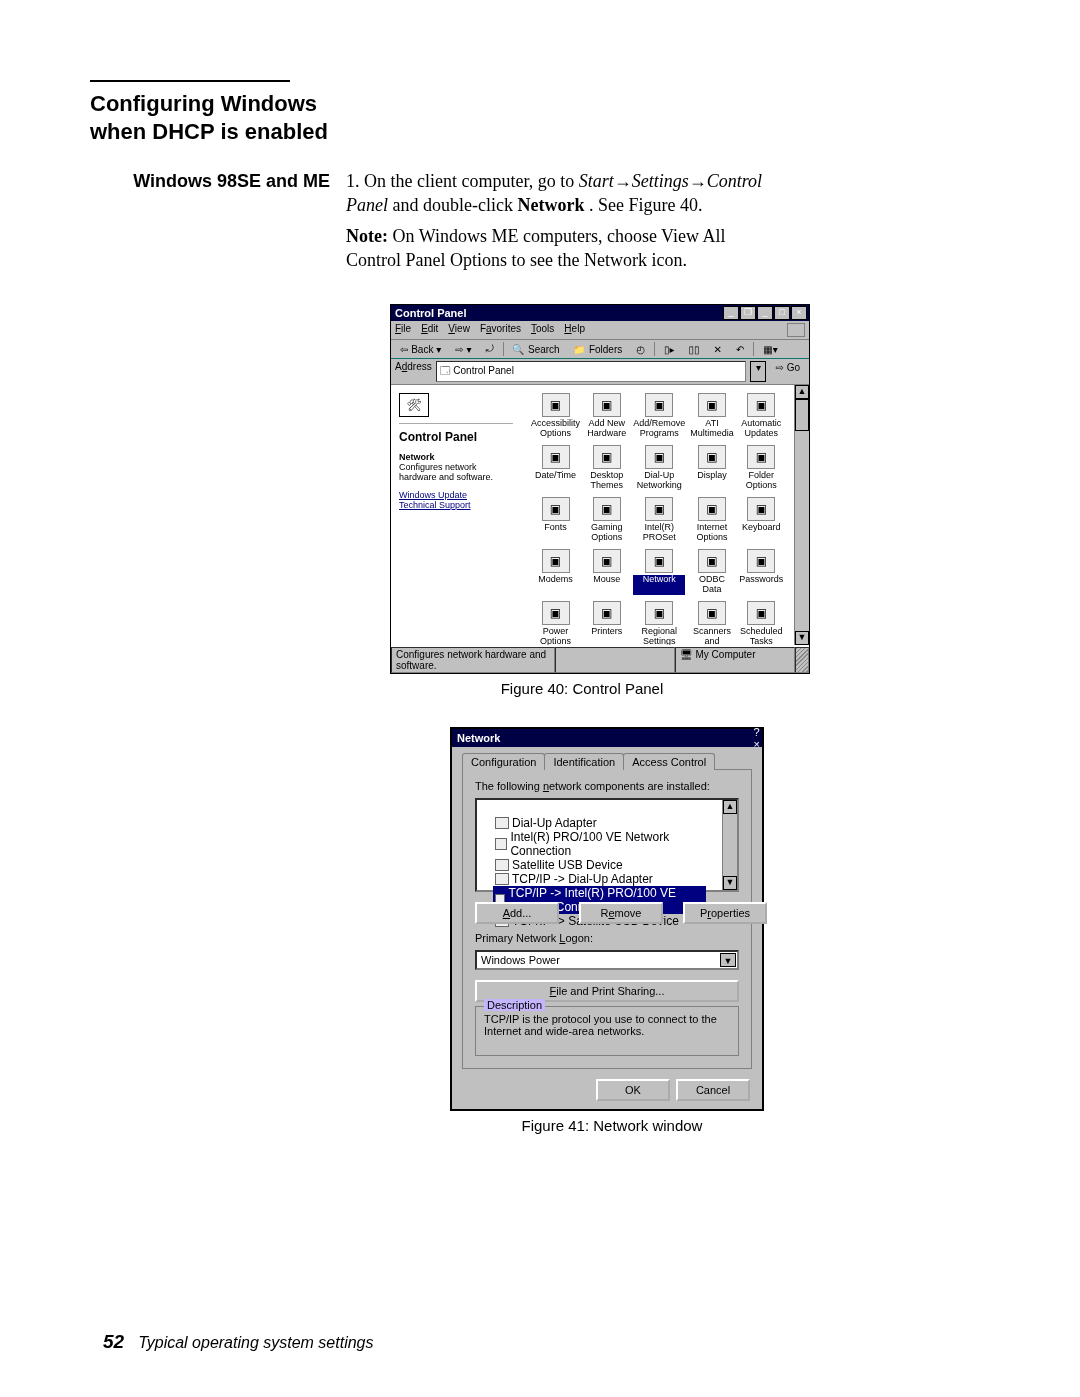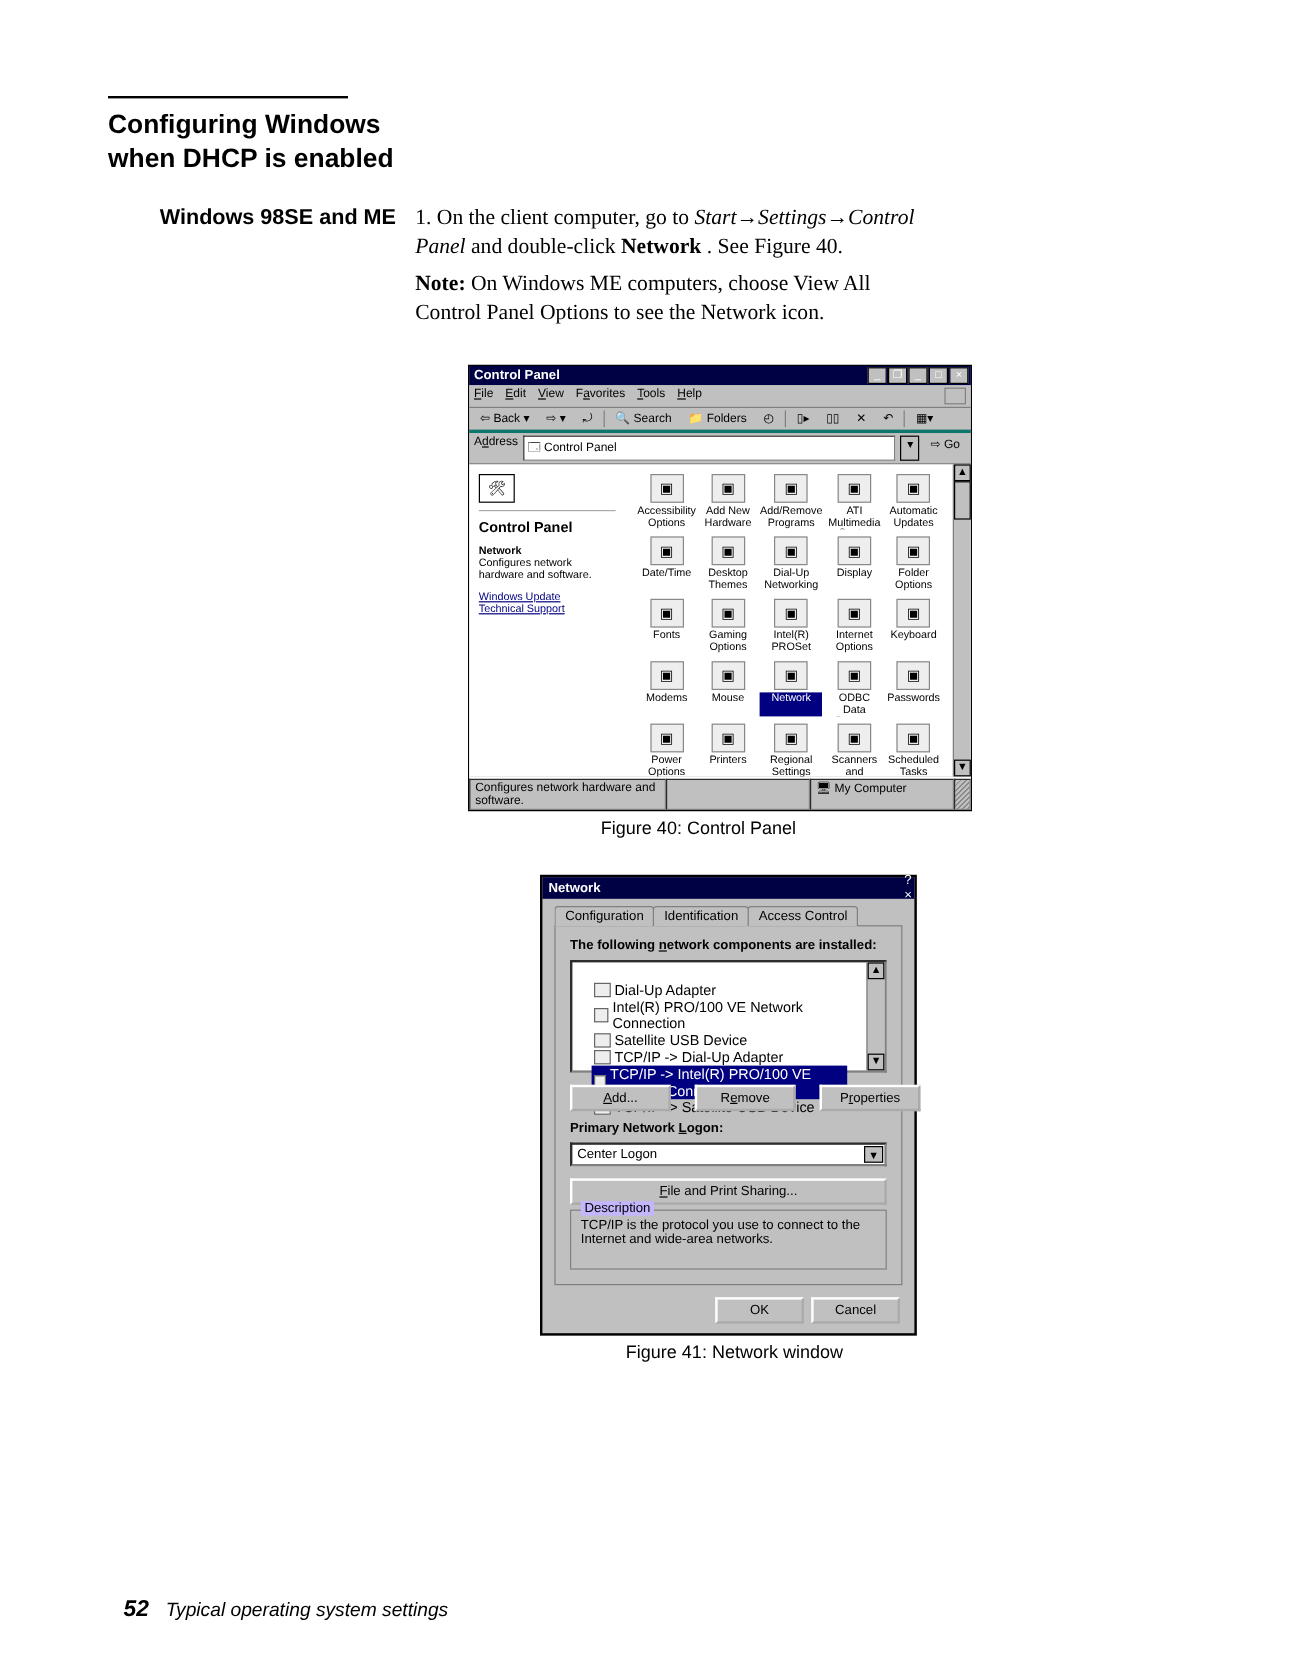--- a/index.html
+++ b/index.html
@@ -75,21 +75,21 @@
       height: 16px; padding: 0 2px;
     }
     .cpwin .titlebar .ttl { font-weight: 700; font-size: 11px; margin-left: 2px; flex:1; }
     .cpwin .winbtns { display: flex; gap: 1px; }
     .cpwin .winbtn {
       width: 14px; height: 12px; background:#c0c0c0; border:1px solid #000; font-size:9px; line-height:10px; text-align:center;
     }
     .cpwin .menubar { background:#c0c0c0; padding: 2px 4px; border-bottom: 1px solid #808080; display:flex; gap:10px; }
     .cpwin .menubar span { font-size:10px; }
     .cpwin .menubar span u { text-decoration: underline; }
-    .cpwin .toolbar { background:#c0c0c0; padding: 2px 4px; border-bottom: 3px solid #0f766e; display:flex; align-items:center; gap:4px; font-size:10px; }
+    .cpwin .toolbar { background:#c0c0c0; padding: 2px 4px; border-bottom: 1px solid #0f766e; display:flex; align-items:center; gap:4px; font-size:10px; }
     .cpwin .toolbar .tbtn { padding: 0 4px; border: 1px solid #c0c0c0; }
     .cpwin .toolbar .sep { width:1px; height:14px; background:#808080; }
     .cpwin .addrbar { background:#c0c0c0; padding: 2px 4px; border-bottom:1px solid #808080; display:flex; gap:4px; font-size:10px;}
     .cpwin .addrbar .addrbox { flex:1; background:#fff; border:1px inset #808080; padding:1px 3px; }
     .cpwin .gobtn { border:1px solid #c0c0c0; padding:0 4px; }
     .cpwin .content { display:flex; background:#fff; height: 260px; }
     .cpwin .leftpane { width: 130px; border-right:0; padding:8px; box-sizing:border-box; font-size:10px; }
     .cpwin .leftpane .cpicon { width:28px; height:22px; border:1px solid #000; margin-bottom:6px; display:flex; align-items:center; justify-content:center; font-size:12px; }
     .cpwin .leftpane .cptitle { font-weight:700; font-size:12px; margin-top:6px;}
     .cpwin .leftpane .section { margin-top:8px; font-size:9px; }
@@ -139,21 +139,21 @@
     .tabs { display:flex; margin: 0 8px; align-items:flex-end; }
     .tab {
       border:1px solid #808080; border-bottom:none;
       background:#c0c0c0; padding:2px 8px; font-size:11px; margin-right:-1px;
       border-top-left-radius:3px; border-top-right-radius:3px;
     }
     .tab.active { background:#c0c0c0; position:relative; z-index:2; font-weight:400; }
     .tabpanel {
       border:1px solid #808080; margin: -1px 8px 6px 8px; padding: 10px 12px 12px 12px; background:#c0c0c0;
     }
-    .netlabel { font-size:11px; margin-bottom:6px;font-weight:bold; }
+    .netlabel { font-size:11px; margin-bottom:6px; }
     .netlabel u { text-decoration: underline; }
     .listbox { border:2px inset #808080; background:#fff; height: 90px; display:flex; }
     .listbox ul { list-style:none; margin:16px; padding:0; flex:1; font-size:12px; }
     .listbox li { padding:0 2px; display:flex; align-items:center; gap:3px; line-height:14px; }
     .listbox li.sel { background:#000080; color:#fff;align-items:center; }
     .listbox .ic2 { width:12px; height:10px; border:1px solid #666; background:#eee; display:inline-block; font-size:7px; text-align:center; }
     .listbox .vscroll2 { width:14px; background:#c0c0c0; border-left:1px solid #808080; display:flex; flex-direction:column; }
     .listbox .vscroll2 .arrow { height:12px; border:1px solid #000; background:#c0c0c0; text-align:center; font-size:9px; line-height:10px;}
     .listbox .vscroll2 .track { flex:1; }
     .btnrow { display:flex; gap:20px; margin: 10px 0 8px 0; }
@@ -433,21 +433,21 @@
           </div>
           <div class="btnrow">
             <div class="winbutton"><u>A</u>dd...</div>
             <div class="winbutton">R<u>e</u>move</div>
             <div class="winbutton">P<u>r</u>operties</div>
           </div>
           <div class="netlabel">
             <span>Primary Network </span><u>L</u><span>ogon:</span>
           </div>
           <div class="seldrop">
-            <span>Center Logon</span>
+            <span>Windows Power</span>
             <span class="arrow">▼</span>
           </div>
           <div class="winbutton" style="min-width:140px;"><u>F</u><span>ile and Print Sharing...</span></div>
           <div class="fieldset">
             <div class="legend">Description</div>
             <div style="font-size:11px;">TCP/IP is the protocol you use to connect to the Internet and wide-area networks.</div>
           </div>
         </div>
         <div class="dlgbtns">
           <div class="winbutton" style="min-width:70px;">OK</div>

